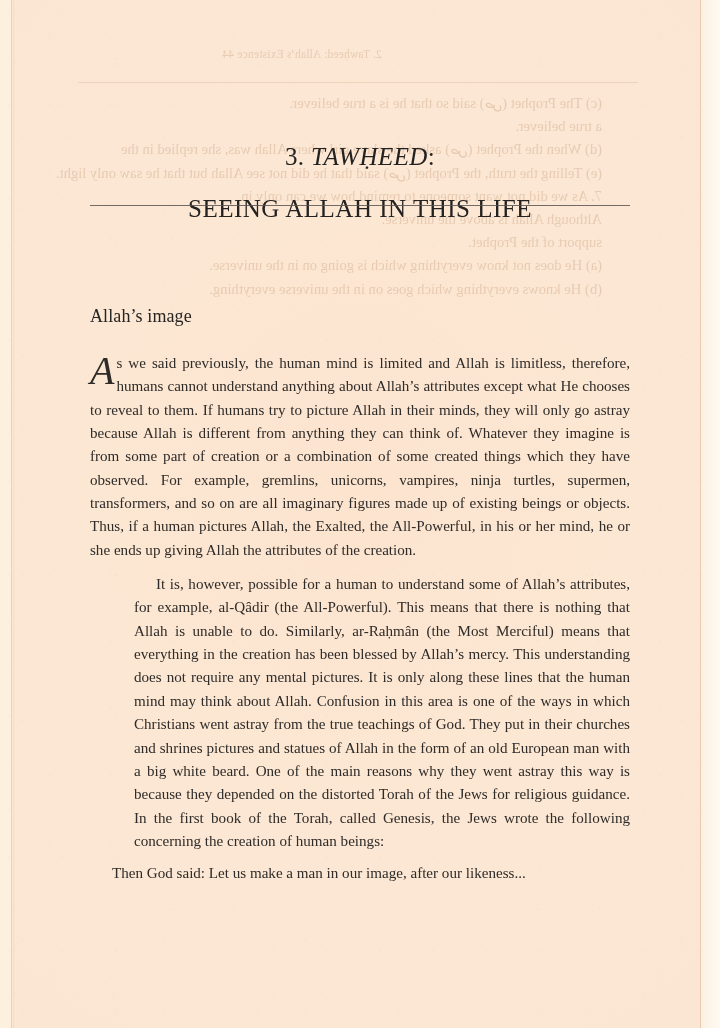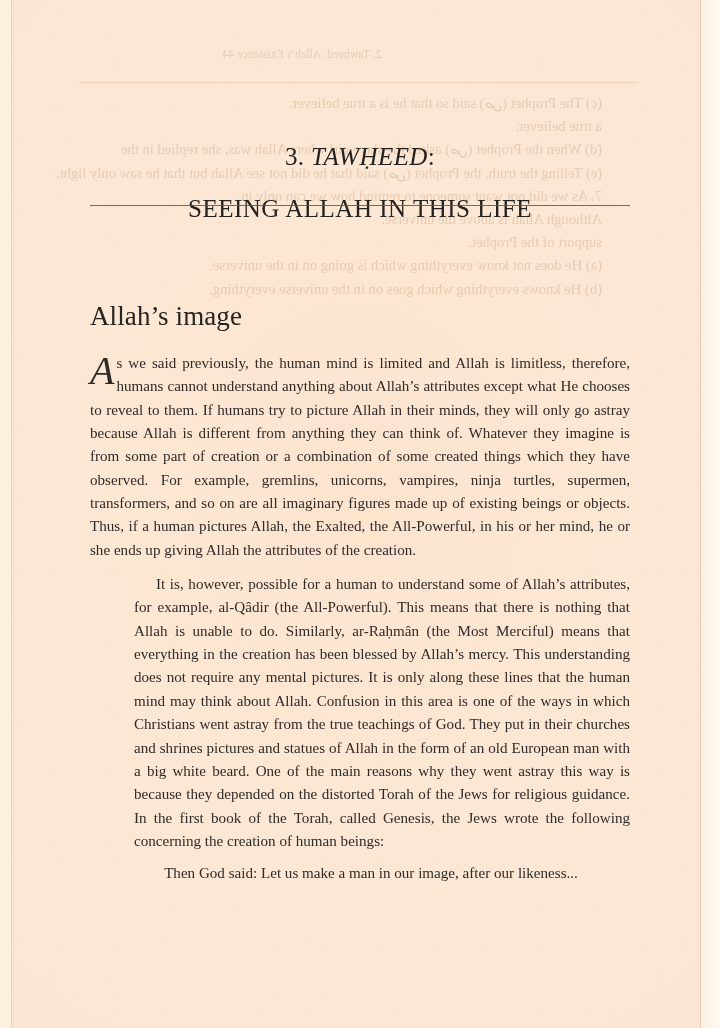--- a/index.html
+++ b/index.html
@@ -172,21 +172,21 @@
     position: absolute;
     left: 90px;
     top: 205px;
     width: 540px;
     height: 1px;
     background: #5b5450;
     opacity: .85;
   }
 
   .section-heading {
-    font-size: 27px;
+    font-size: 18px;
     line-height: 26px;
     color: #262422;
     margin: 0;
     font-weight: normal;
     letter-spacing: .1px;
   }
 
   .body-col {
     position: absolute;
     left: 90px;
@@ -217,21 +217,21 @@
     line-height: 34px;
     padding: 2px 1px 0 0;
     margin: 0 1px 0 0;
     color: #2e2b28;
   }
 
   .quote {
     margin: 0;
     font-size: 15.1px;
     line-height: 23.35px;
-    text-align: center;
+    text-align: left;
     text-indent: 22px;
     color: #2e2b28;
   }
   .quote .cont {
     text-indent: 0;
     display: block;
   }
 
   .gap-sm { height: 9px; }
   .gap-md { height: 11px; }

